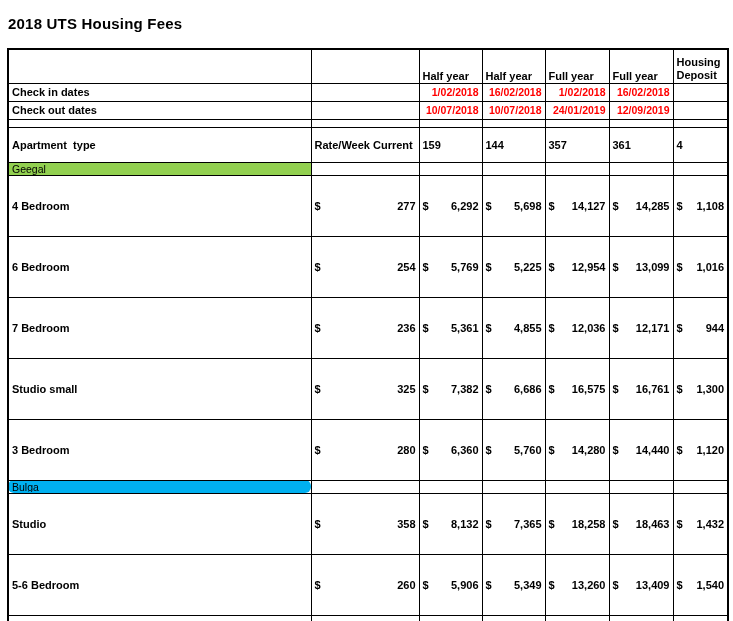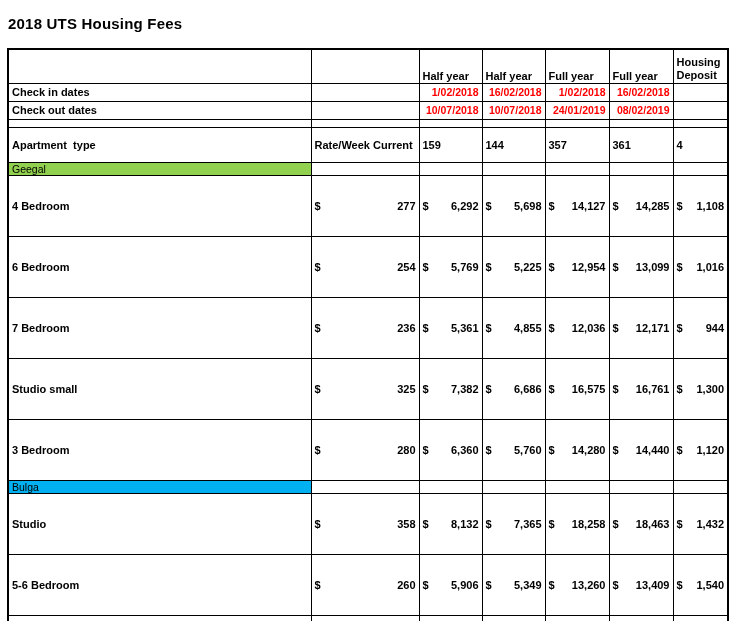--- a/index.html
+++ b/index.html
@@ -74,21 +74,21 @@
         <td class="red">1/02/2018</td>
         <td class="red">16/02/2018</td>
         <td></td>
       </tr>
       <tr class="hdr">
         <td>Check out dates</td>
         <td></td>
         <td class="red">10/07/2018</td>
         <td class="red">10/07/2018</td>
         <td class="red">24/01/2019</td>
-        <td class="red">08/02/2019</td>
+        <td class="red">12/09/2019</td>
         <td></td>
       </tr>
       <tr class="blank">
         <td></td>
         <td></td>
         <td></td>
         <td></td>
         <td></td>
         <td></td>
         <td></td>
@@ -307,21 +307,21 @@
     </td>
     <td>
       <div class="money">
         <span class="cur">$</span>
         <span class="amt">1,120</span>
       </div>
     </td>
   </tr>
 
   <tr class="section">
-    <td class="section-name" style="background: rgb(0, 176, 240);">Bulga</td>
+    <td class="section-name" style="background: rgb(0, 176, 240); border-radius: 6px;">Bulga</td>
     <td></td>
     <td></td>
     <td></td>
     <td></td>
     <td></td>
     <td></td>
   </tr>
 
   <tr class="data">
     <td>Studio</td>

